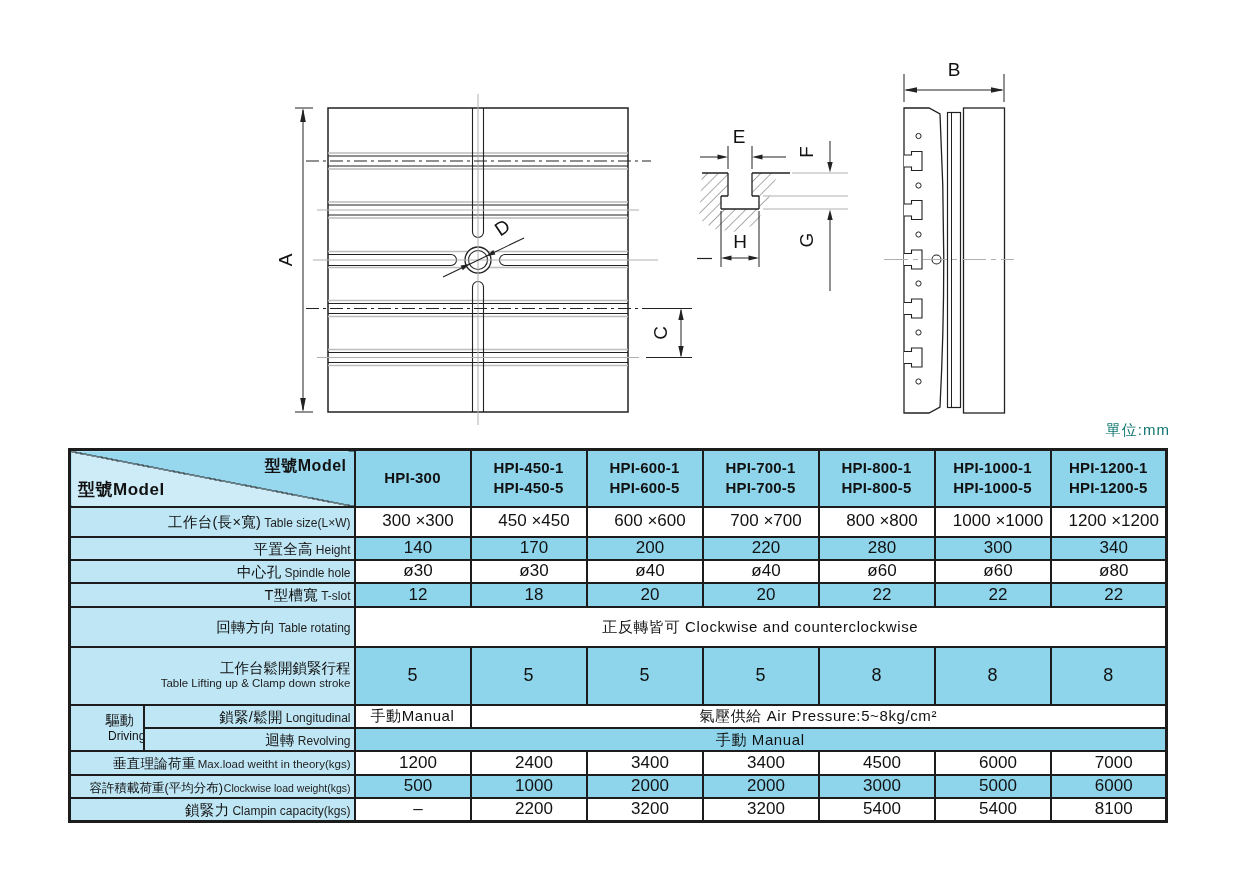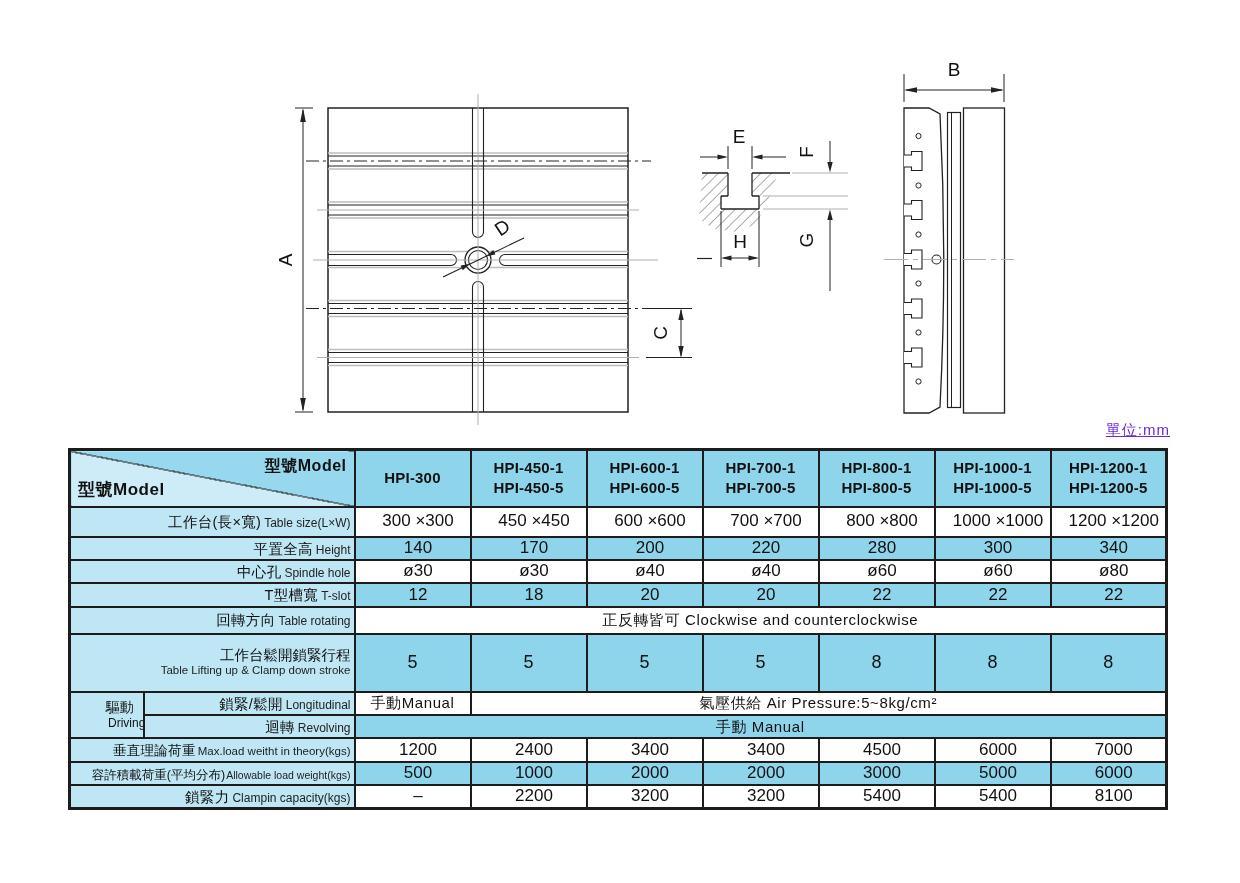--- a/index.html
+++ b/index.html
@@ -10,28 +10,28 @@
     --border-dark:#1c1c1c;
   }
   *{box-sizing:border-box; margin:0; padding:0;}
   html,body{background:#fff;}
   body{font-family:"Liberation Sans","DejaVu Sans",sans-serif; color:#111;}
   .page{position:relative; width:1240px; height:883px; background:#fff; overflow:hidden;}
 
   .drawings{position:absolute; left:0; top:0;}
 
   .units{position:absolute; left:950px; top:421px; width:220px; text-align:right;
-         font-size:15px; letter-spacing:1px; color:#6d28d9;text-decoration:underline;}
+         font-size:15px; letter-spacing:1px; color:#0f766e;}
 
   table.spec{position:absolute; left:68px; top:448px; width:1100px;
              border-collapse:collapse; table-layout:fixed;
              border:3px solid var(--border-dark);}
   .spec td{border:2px solid var(--border-dark); padding:0; text-align:center;
            vertical-align:middle; overflow:hidden; line-height:1.2;}
-  .h57{height:57px}.h30{height:30px}.h29{height:17px}.h27{height:27px}.h58{height:58px}
+  .h57{height:57px}.h30{height:30px}.h29{height:17px}.h27{height:40px}.h58{height:58px}
 
   td.lbl{background:var(--label-blue); text-align:right; padding:1px 3px 1px 5px;}
   td.blue{background:var(--cell-blue);}
   td.white{background:#fff;}
   td.val{font-size:17px;padding-left:11px;}
   td.val-lg{font-size:18px;}
   td.model{background:var(--cell-blue); font-weight:bold; font-size:15px;
            line-height:1.35; white-space:pre-line; letter-spacing:0.2px;}
 
   .lbl .zh{font-size:14.5px; letter-spacing:0.3px;}
@@ -356,21 +356,21 @@
         <td class="val white">2400</td>
         <td class="val white">3400</td>
         <td class="val white">3400</td>
         <td class="val white">4500</td>
         <td class="val white">6000</td>
         <td class="val white">7000</td>
       </tr>
 
       <tr class="h29 tighter">
         <td colspan="2" class="lbl">
-          <span class="zh">容許積載荷重(平均分布)</span><span class="en">Allowable load weight(kgs)</span>
+          <span class="zh">容許積載荷重(平均分布)</span><span class="en">Clockwise load weight(kgs)</span>
         </td>
         <td class="val blue">500</td>
         <td class="val blue">1000</td>
         <td class="val blue">2000</td>
         <td class="val blue">2000</td>
         <td class="val blue">3000</td>
         <td class="val blue">5000</td>
         <td class="val blue">6000</td>
       </tr>
 

